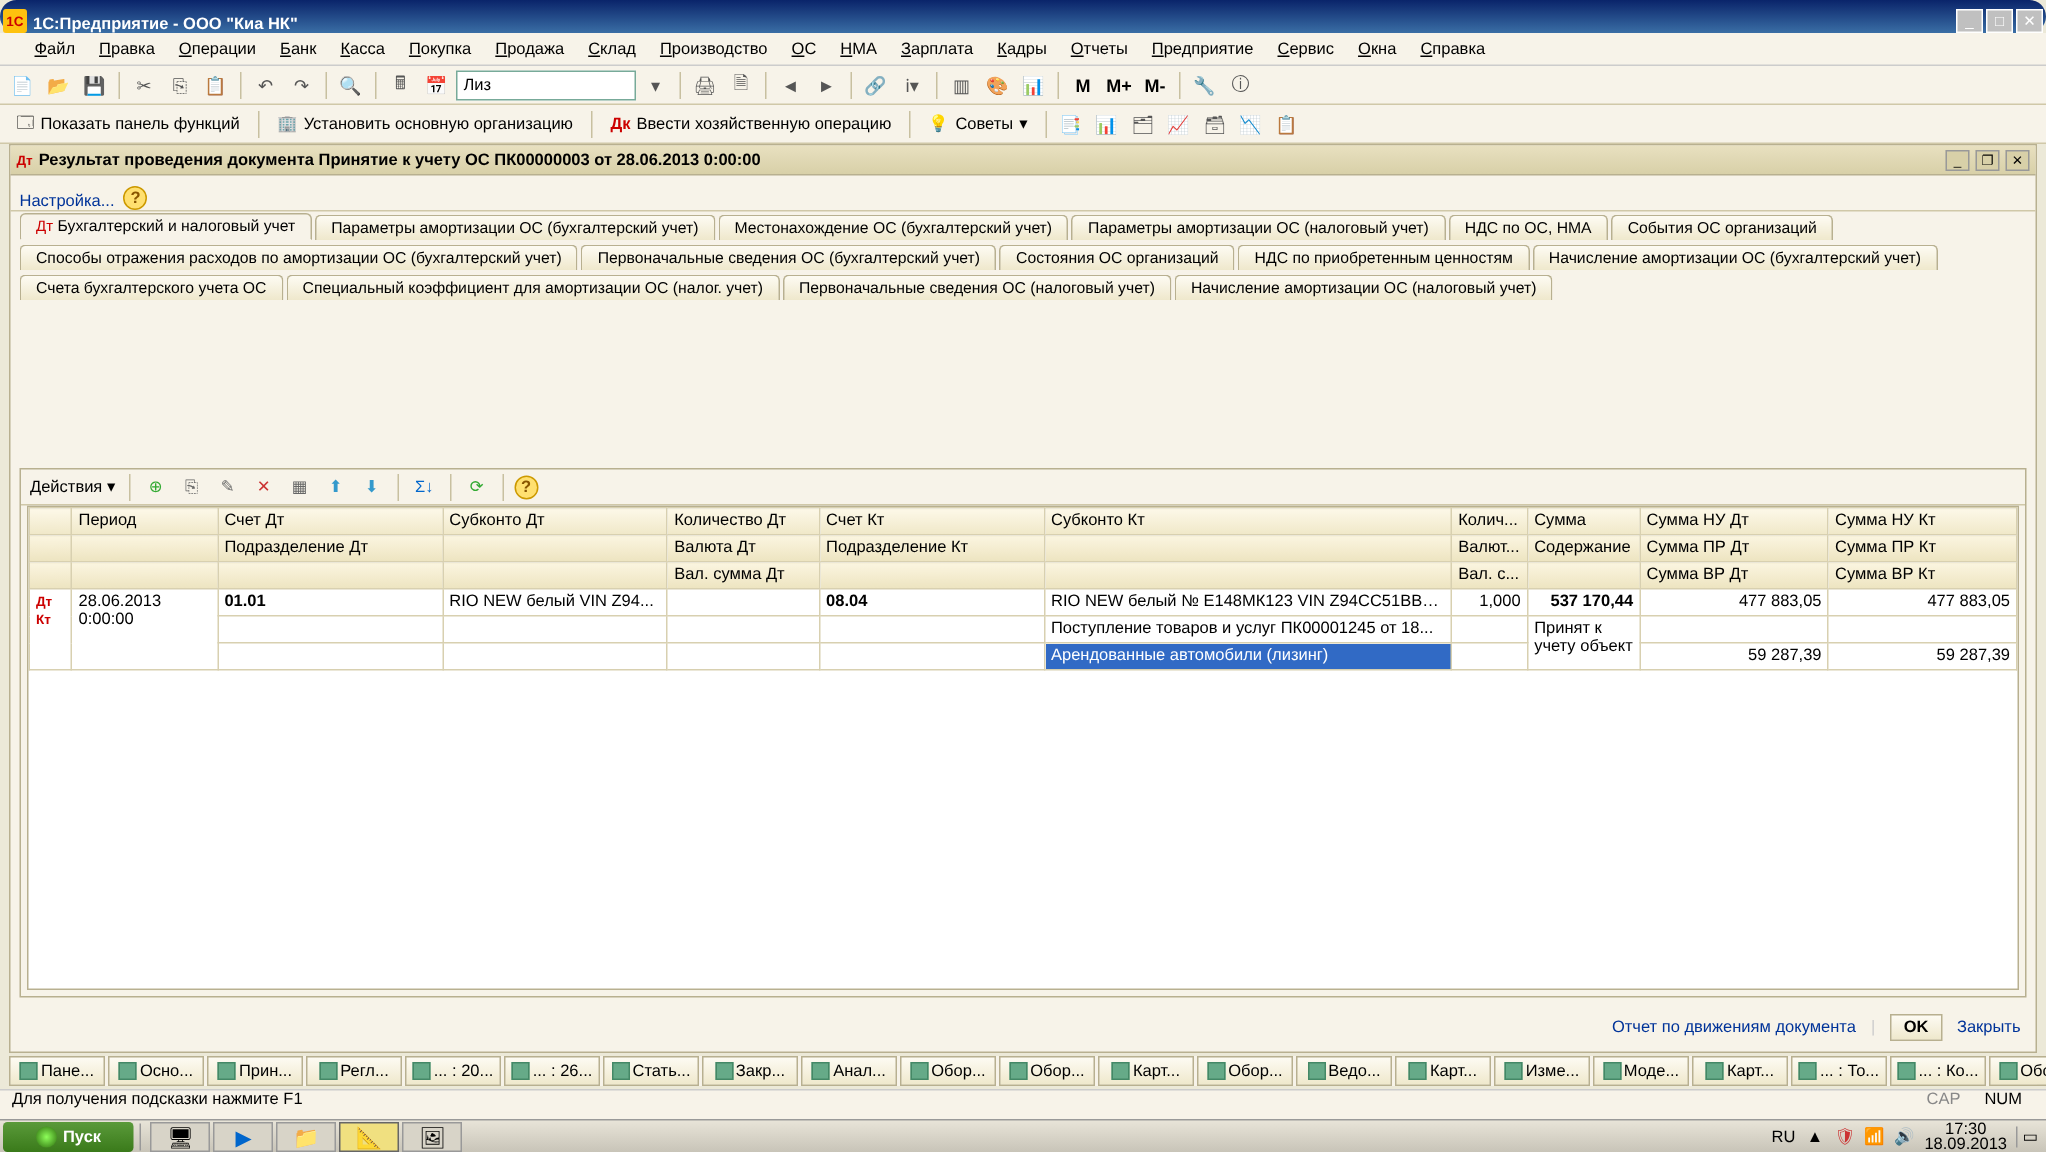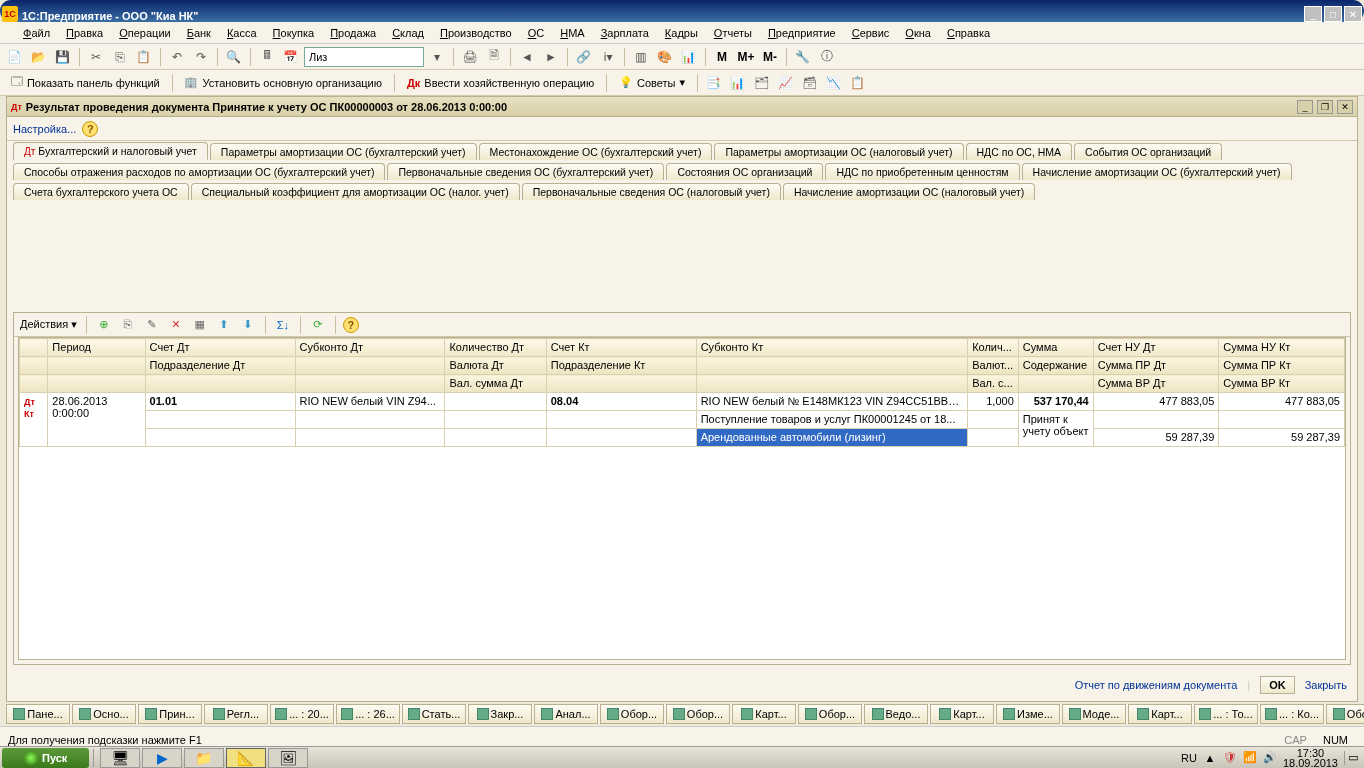--- a/index.html
+++ b/index.html
@@ -14,21 +14,21 @@
 .menubar .mitem u { text-decoration:underline; }
 .toolbar { height:26px; background:#f7f3e9; border-bottom:1px solid #d0c8a8; display:flex; align-items:center; padding:0 4px; gap:2px;}
 .tb-btn { width:22px; height:22px; border:1px solid transparent; display:flex; align-items:center; justify-content:center; cursor:pointer; font-size:12px; color:#555;}
 .tb-sep { width:1px; height:18px; background:#c8c0a0; margin:0 3px;}
 .tb-input { height:20px; border:1px solid #7a9; background:#fff; padding:0 4px; width:120px;}
 .tb-text-btn { height:22px; padding:0 6px; display:flex; align-items:center; gap:4px; cursor:pointer; border:1px solid transparent;}
 .doc-area { position:absolute; left:6px; right:6px; top:96px; bottom:66px; background:#f7f3e9; border:1px solid #b8b090;}
 .doc-title { height:20px; background:linear-gradient(#e8e0c0,#d8d0a8); display:flex; align-items:center; padding:0 4px; gap:4px; border-bottom:1px solid #b8b090;}
 .doc-title .t { font-weight:bold; flex:1;}
 .doc-title .dbtn { width:16px; height:14px; background:#d8d0a8; border:1px solid #999; cursor:pointer; display:flex; align-items:center; justify-content:center; font-size:9px;}
-.doc-tb { height:24px; display:flex; align-items:center; padding:0 6px; gap:6px; border-bottom:1px solid #d0c8a8;}
+.doc-tb { height:24px; display:flex; align-items:flex-end; padding:0 6px; gap:6px; border-bottom:1px solid #d0c8a8;}
 .link-btn { color:#003399; cursor:pointer; }
 .help-icon { width:16px; height:16px; border-radius:8px; background:#ffe070; border:1px solid #cc9900; display:flex; align-items:center; justify-content:center; font-weight:bold; color:#885500; cursor:pointer;}
 .chk-row { padding:6px 10px; display:flex; align-items:center; gap:6px;}
 .chk { width:13px; height:13px; border:1px solid #888; background:#fff; cursor:pointer;}
 .tabs-row { display:flex; gap:2px; padding:0 6px; align-items:center; height:20px;}
 .tab { background:linear-gradient(#fdfbf3,#efe8cc); border:1px solid #b8b090; border-bottom:none; border-radius:4px 4px 0 0; padding:2px 10px; cursor:pointer; white-space:nowrap; font-size:10.5px;}
 .tab.active { background:#f7f3e9; font-weight:normal; position:relative; z-index:2; border-bottom:1px solid #f7f3e9;}
 .tab .ticon { font-size:10px; margin-right:3px; color:#c00;}
 .tabpanel { margin:0 6px 6px 6px; border:1px solid #b8b090; background:#f7f3e9; position:absolute; left:0; right:0; top:215px; bottom:30px;}
 .actions-bar { height:24px; display:flex; align-items:center; padding:0 6px; gap:4px; border-bottom:1px solid #d0c8a8;}
@@ -40,21 +40,21 @@
 table.grid th { background:linear-gradient(#fdf8e8,#f0e8c8); font-weight:normal;}
 table.grid th.sub { background:linear-gradient(#fbf5e0,#ede4c0);}
 .num { text-align:right !important; }
 .bold { font-weight:bold; }
 .hl { background:#316ac5; color:#fff;}
 .doc-footer { position:absolute; bottom:6px; right:10px; height:20px; display:flex; align-items:center; gap:10px;}
 .doc-footer .fbtn { padding:2px 8px; border:1px solid #b8b090; background:linear-gradient(#fdfbf3,#efe8cc); cursor:pointer;}
 .taskbar-docs { position:absolute; left:6px; right:6px; bottom:44px; height:20px; display:flex; gap:2px; background:#f7f3e9;}
 .td-item { flex:0 0 64px; border:1px solid #b8b090; background:linear-gradient(#fdfbf3,#efe8cc); display:flex; align-items:center; padding:0 3px; gap:2px; font-size:10px; overflow:hidden; cursor:pointer;justify-content:center;}
 .td-item .ico { width:12px; height:12px; background:#6a8; border:1px solid #486;}
-.statusbar { position:absolute; left:0; right:0; bottom:22px; height:20px; background:#f7f3e9; border-top:1px solid #ccc; display:flex; align-items:flex-end; padding:0 8px;}
+.statusbar { position:absolute; left:0; right:0; bottom:22px; height:20px; background:#f7f3e9; border-top:1px solid #ccc; display:flex; align-items:flex-start; padding:0 8px;}
 .statusbar .sp { flex:1;}
 .statusbar .cell { padding:0 8px; color:#888;}
 .win-taskbar { position:absolute; left:0; right:0; bottom:0; height:22px; background:linear-gradient(#e8e4d8,#c8c4b8); border-top:1px solid #999; display:flex; align-items:center;}
 .start-btn { height:20px; padding:0 22px; background:linear-gradient(#5a9a3a,#3a7a1a); color:#fff; font-weight:bold; border-radius:3px; margin-left:2px; display:flex; align-items:center; gap:4px; cursor:pointer;}
 .start-btn .orb { width:14px; height:14px; border-radius:7px; background:radial-gradient(#8eff5a,#2a6a0a);}
 .tb-sep2 { width:1px; height:18px; background:#999; margin:0 4px;}
 .task-btn { width:40px; height:20px; border:1px solid #999; background:#d8d4c8; margin-left:2px; display:flex; align-items:center; justify-content:center; cursor:pointer; font-size:14px;}
 .task-btn.active { background:#f0ecd8; border-color:#666;}
 .tray { margin-left:auto; display:flex; align-items:center; gap:6px; padding:0 6px;}
 .tray .clock { text-align:center; line-height:10px; font-size:10px;}
@@ -237,21 +237,21 @@
           <tr id="hr1">
               <th></th>
               <th>Период</th>
               <th>Счет Дт</th>
               <th>Субконто Дт</th>
               <th>Количество Дт</th>
               <th>Счет Кт</th>
               <th>Субконто Кт</th>
               <th>Колич...</th>
               <th>Сумма</th>
-              <th>Счет НУ Дт</th>
+              <th>Сумма НУ Дт</th>
               <th>Сумма НУ Кт</th>
             </tr>
           <tr id="hr2">
               <th class="sub"></th>
               <th class="sub"></th>
               <th class="sub">Подразделение Дт</th>
               <th class="sub"></th>
               <th class="sub">Валюта Дт</th>
               <th class="sub">Подразделение Кт</th>
               <th class="sub"></th>

